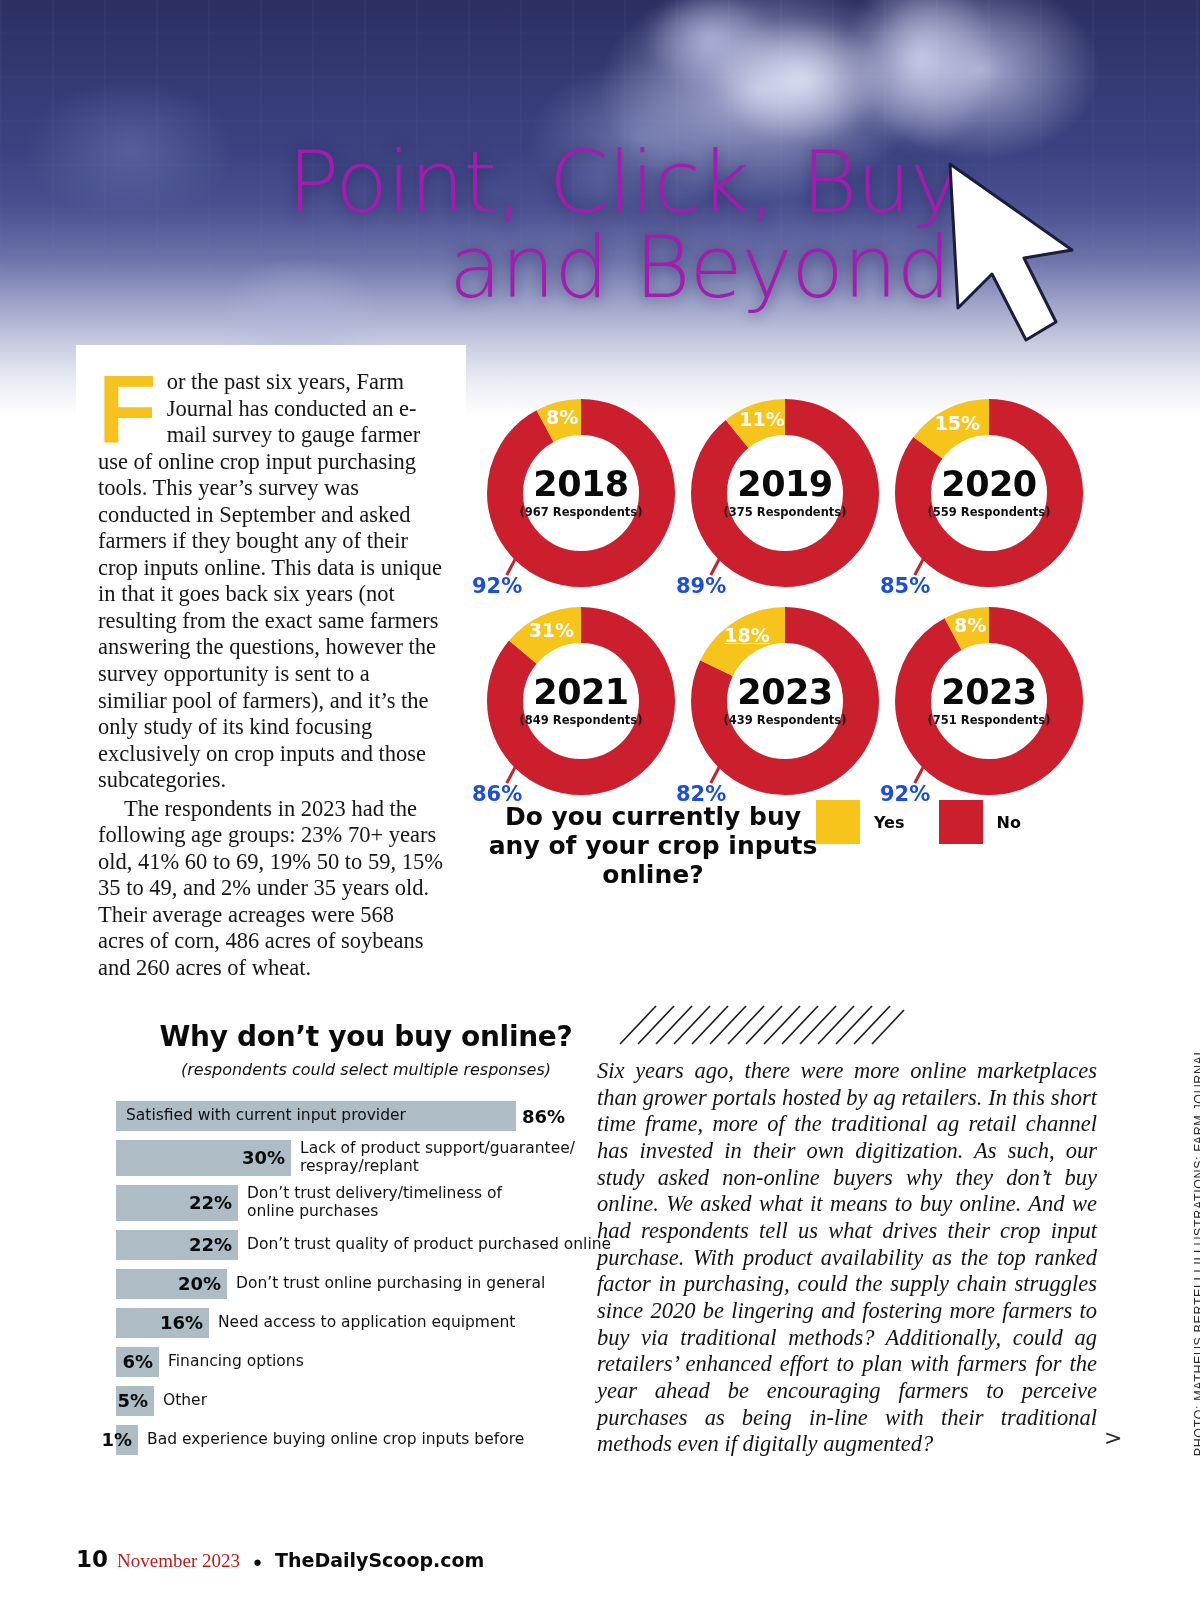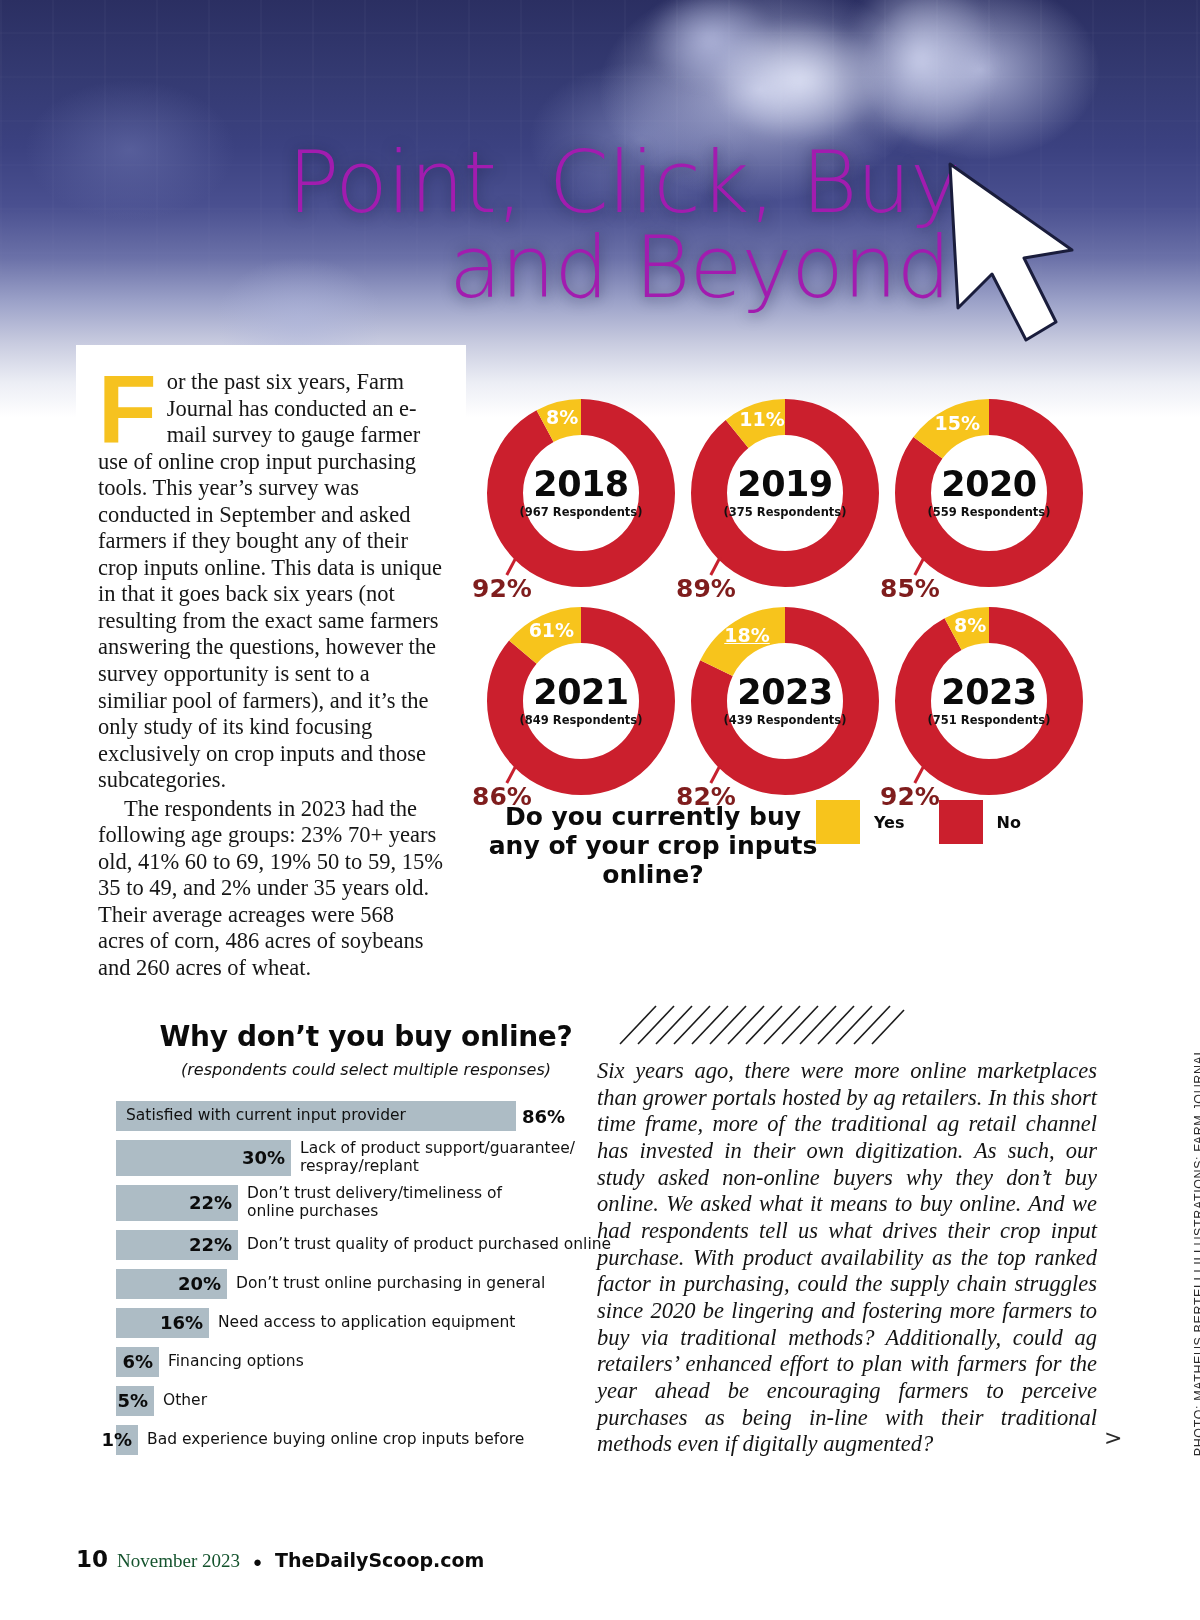--- a/index.html
+++ b/index.html
@@ -132,22 +132,22 @@
     position: absolute;
     font-family: "DejaVu Sans", sans-serif;
     font-weight: 700;
     font-size: 19px;
     color: #ffffff;
   }
   .donut-no-label {
     position: absolute;
     font-family: "DejaVu Sans", sans-serif;
     font-weight: 700;
-    font-size: 25px;
-    color: #7f1d1d;
+    font-size: 21px;
+    color: #1d4ed8;
   }
   .no-tick {
     position: absolute;
     width: 2.5px; height: 20px;
     background: #c8202e;
     transform: rotate(28deg);
   }
 
   
   .question {
@@ -281,21 +281,21 @@
     position: absolute;
     left: 76px; bottom: 48px;
     display: flex; align-items: baseline; gap: 9px;
   }
   .footer-page {
     font-family: "DejaVu Sans", sans-serif;
     font-weight: 700; font-size: 23px; color: #0b0b0b;
   }
   .footer-date {
     font-family: "Liberation Serif", serif;
-    font-size: 19px; color: #14532d;
+    font-size: 19px; color: #b91c1c;
   }
   .footer-dot { font-size: 15px; color: #0b0b0b; margin: 0 4px; }
   .footer-site {
     font-family: "DejaVu Sans", sans-serif;
     font-weight: 700; font-size: 19px; color: #0b0b0b;
   }
 </style>
 </head>
 <body>
 
@@ -361,21 +361,21 @@
     </div>
     <div class="donut-cell" style="left: 0px; top: 208px;">
       <svg width="190" height="190" viewBox="0 0 190 190">
         <circle cx="95" cy="95" r="76" fill="none" stroke="#cb1f2d" stroke-width="36" stroke-dasharray="410.66899167725774 66.85309166839079" stroke-dashoffset="0" transform="rotate(-90 95 95)"></circle>
         <circle cx="95" cy="95" r="76" fill="none" stroke="#f7c41c" stroke-width="36" stroke-dasharray="66.8530916683908 410.66899167725774" stroke-dashoffset="66.8530916683908" transform="rotate(-90 95 95)"></circle>
       </svg>
       <div class="donut-center">
         <div class="donut-year">2021</div>
         <div class="donut-resp">(849 Respondents)</div>
       </div>
-      <div class="donut-yes-label" style="left: 42.6408px; top: 13.2331px; width: 40px; text-align: center;">61%</div>
+      <div class="donut-yes-label" style="left: 42.6408px; top: 13.2331px; width: 40px; text-align: center;">31%</div>
       <div class="donut-no-label" style="left: -14px; top: 176px;">86%</div>
       <div class="no-tick" style="left: 24px; top: 158px;"></div>
     </div>
     <div class="donut-cell" style="left: 204px; top: 208px;">
       <svg width="190" height="190" viewBox="0 0 190 190">
         <circle cx="95" cy="95" r="76" fill="none" stroke="#cb1f2d" stroke-width="36" stroke-dasharray="391.56810834343185 85.95397500221668" stroke-dashoffset="0" transform="rotate(-90 95 95)"></circle>
         <circle cx="95" cy="95" r="76" fill="none" stroke="#f7c41c" stroke-width="36" stroke-dasharray="85.95397500221674 391.5681083434318" stroke-dashoffset="85.95397500221674" transform="rotate(-90 95 95)"></circle>
       </svg>
       <div class="donut-center">
         <div class="donut-year">2023</div>

